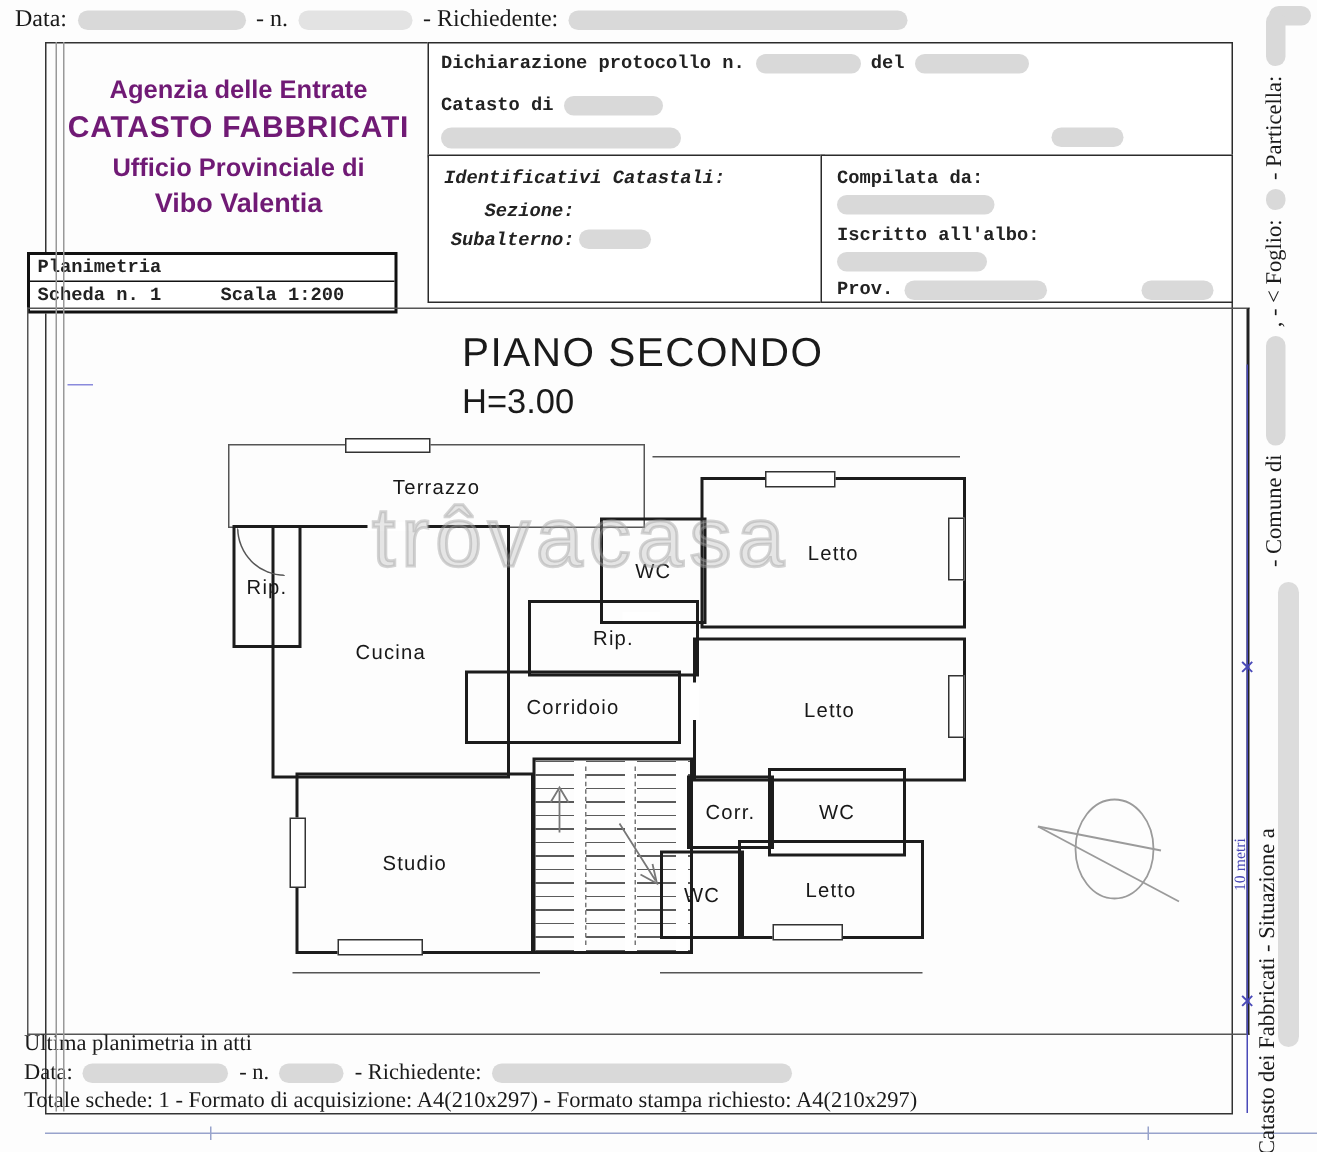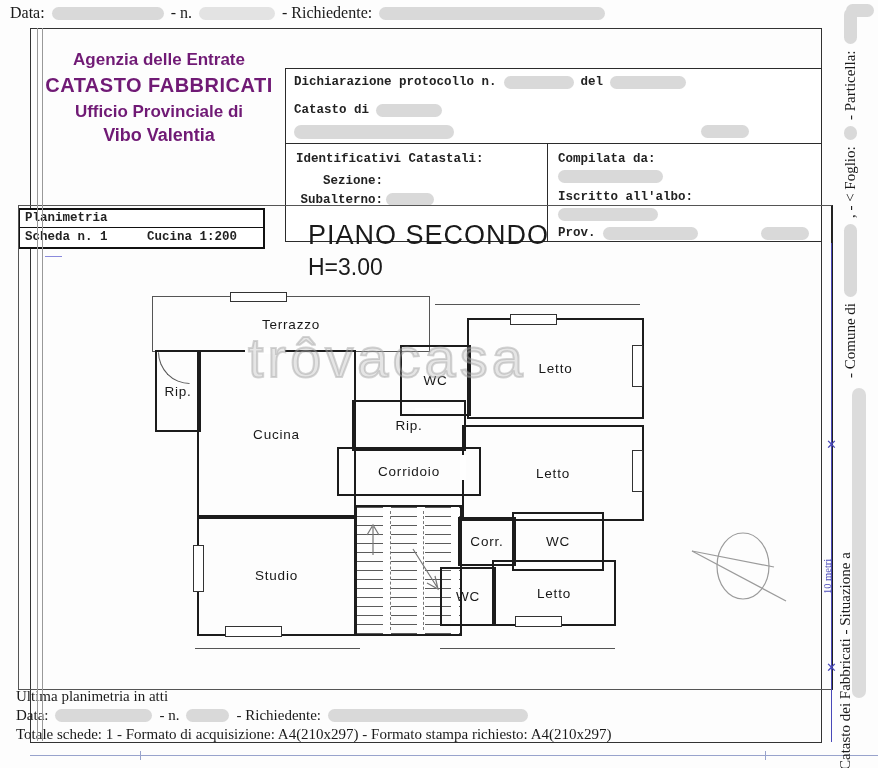--- a/index.html
+++ b/index.html
@@ -4,21 +4,21 @@
 <style>
   html,body{margin:0;padding:0;background:#fff;}
   #page{position:relative;width:878px;height:768px;background:#fdfdfd;overflow:hidden;
         font-family:"Liberation Serif",serif;color:#1a1a1a;}
   .abs{position:absolute;}
   .serif{font-family:"Liberation Serif",serif;}
   .mono{font-family:"Liberation Mono","DejaVu Sans Mono",monospace;font-weight:700;font-size:12.5px;color:#222;}
   .sans{font-family:"Liberation Sans",sans-serif;}
   .redact{background:#d9d9d9;border-radius:7px;display:inline-block;height:13px;vertical-align:-2px;}
   .rline{display:inline-flex;align-items:center;gap:7px;white-space:nowrap;}
-  .box{position:absolute;border:1px solid #2b2b2b;background:#fff;margin-top:40px;}
+  .box{position:absolute;border:1px solid #2b2b2b;background:#fff;}
   .frame{position:absolute;border:1px solid #333;}
   .vline{position:absolute;width:1px;background:#999;}
   .room{position:absolute;border:2px solid #1c1c1c;display:flex;align-items:center;justify-content:center;
         font-family:"Liberation Sans",sans-serif;font-size:13.5px;letter-spacing:0.8px;color:#181818;}
   .terr{border:1px solid #555;}
   .win{position:absolute;background:#fff;border:1px solid #333;}
   .gap{position:absolute;background:#fff;}
   .stairs{position:absolute;border:2px solid #1c1c1c;
         background-image:repeating-linear-gradient(90deg,transparent 0 26px,#fff 26px 34px),
                          repeating-linear-gradient(0deg,#5a5a5a 0 1px,transparent 1px 9px);}
@@ -66,21 +66,21 @@
       <span class="redact" style="width:76px;"></span>
     </div>
     <div class="abs rline mono" style="left:8px;top:34px;">
       <span>Catasto di</span>
       <span class="redact" style="width:66px;"></span>
     </div>
     <span class="redact abs" style="left:8px;top:56px;width:160px;height:14px;"></span>
     <span class="redact abs" style="left:415px;top:56px;width:48px;"></span>
   </div>
 
-  <div class="box" style="left:285px;top:103px;width:263px;height:97px;">
+  <div class="box" style="left:285px;top:103px;width:263px;height:97px;font-style:italic;">
     <div class="abs mono" style="left:10px;top:8px;">Identificativi Catastali:</div>
     <div class="abs mono" style="left:0;top:27px;width:250px;">
       <div class="idrow">
         <span class="lbl">Sezione:</span>
       </div>
       <div class="idrow">
         <span class="lbl">Subalterno:</span>
         <span class="redact" style="width:48px;"></span>
       </div>
     </div>
@@ -95,51 +95,51 @@
       <span>Prov.</span>
       <span class="redact" style="width:95px;"></span>
     </div>
     <span class="redact abs" style="left:213px;top:83px;width:48px;"></span>
   </div>
 
   <div class="box" style="left:18px;top:168px;width:243px;height:37px;border-width:2px;border-color:#111;">
     <div class="mono" style="height:16px;border-bottom:1px solid #111;padding:1px 0 0 5px;">Planimetria</div>
     <div style="position:relative;height:18px;">
       <span class="abs mono" style="left:5px;top:2px;">Scheda n. 1</span>
-      <span class="abs mono" style="left:127px;top:2px;">Cucina 1:200</span>
+      <span class="abs mono" style="left:127px;top:2px;">Scala 1:200</span>
     </div>
   </div>
 
   <div class="frame" style="left:18px;top:205px;width:812px;height:483px;border-color:#555;border-right:2px solid #222;"></div>
 
   <div class="abs sans" style="left:308px;top:220px;font-size:27px;letter-spacing:1px;">PIANO SECONDO</div>
   <div class="abs sans" style="left:308px;top:254px;font-size:23px;">H=3.00</div>
 
   <div class="abs" style="left:150px;top:290px;width:495px;height:380px;">
     <div class="abs" style="left:285px;top:14px;width:205px;height:1px;background:#555;"></div>
 
     <div class="room terr" style="left:2px;top:6px;width:276px;height:54px;">
         <span>Terrazzo</span>
       </div>
     <div class="room" style="left:5px;top:60px;width:42px;height:78px;">
         <span>Rip.</span>
       </div>
-    <div class="room" style="left:47px;top:60px;width:155px;height:165px;">
+    <div class="room" style="left:31px;top:60px;width:155px;height:165px;">
         <span>Cucina</span>
       </div>
     <div class="room" style="left:250px;top:55px;width:67px;height:67px;">
         <span>WC</span>
       </div>
     <div class="room" style="left:317px;top:28px;width:173px;height:97px;">
         <span>Letto</span>
       </div>
     <div class="room" style="left:202px;top:110px;width:110px;height:47px;">
         <span>Rip.</span>
       </div>
-    <div class="room" style="left:187px;top:157px;width:140px;height:45px;text-align:right;">
+    <div class="room" style="left:160px;top:157px;width:140px;height:45px;text-align:right;">
         <span>Corridoio</span>
       </div>
     <div class="room" style="left:312px;top:135px;width:178px;height:92px;">
         <span>Letto</span>
       </div>
     <div class="room" style="left:47px;top:225px;width:155px;height:117px;">
         <span>Studio</span>
       </div>
 
     <div class="stairs" style="left:205px;top:215px;width:103px;height:127px;">

